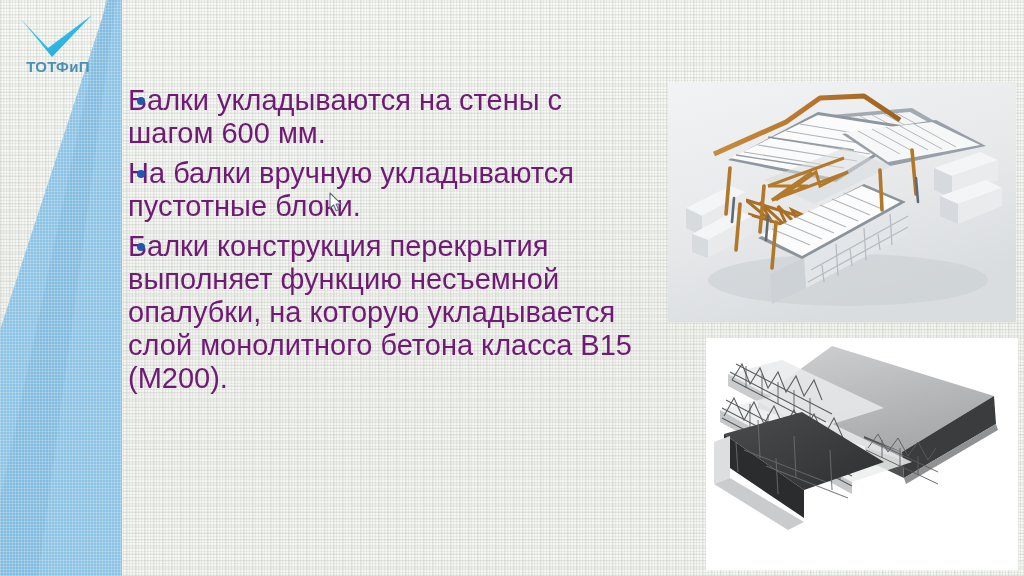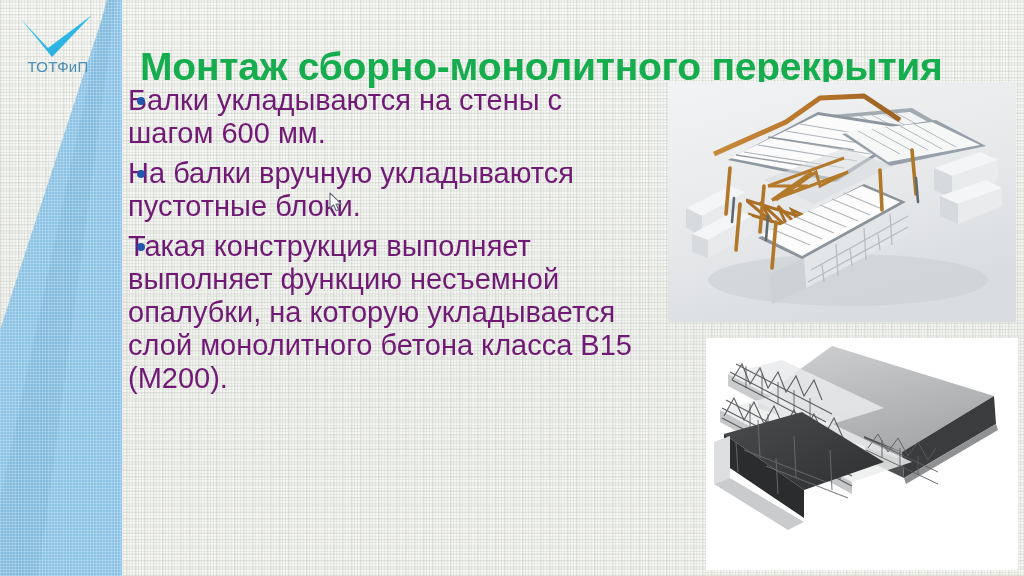--- a/index.html
+++ b/index.html
@@ -87,21 +87,21 @@
     width: 76px;
     height: 44px;
   }
   .logo-text {
     position: absolute;
     left: 0;
     top: 44px;
     width: 100px;
     text-align: center;
     font-family: "Liberation Sans", sans-serif;
-    font-weight: normal;
+    font-weight: bold;
     font-size: 15px;
     letter-spacing: .3px;
     color: #4a8fb5;
   }
 
   
   .slide-title {
     position: absolute;
     left: 140px;
     top: 18px;
@@ -197,26 +197,25 @@
             <stop offset="55%" stop-color="#2fb9e6"></stop>
             <stop offset="100%" stop-color="#1d9fd0"></stop>
           </linearGradient>
         </defs>
         <path d="M2 4 L30 34 L74 1 L34 43 Z" fill="url(#ckg)"></path>
       </svg>
     </div>
     <div class="logo-text">ТОТФиП</div>
   </div>
 
-  <h1 class="slide-title">Монтаж сборно-монолитного перекрытия</h1>
 
   <ul class="bullets">
     <li class="bullet">Балки укладываются на стены с шагом 600 мм.</li>
     <li class="bullet">На балки вручную укладываются пустотные блоки.</li>
-    <li class="bullet">Такая конструкция выполняет выполняет функцию несъемной опалубки, на которую укладывается слой монолитного бетона класса В15 (М200).</li>
+    <li class="bullet">Балки конструкция перекрытия выполняет функцию несъемной опалубки, на которую укладывается слой монолитного бетона класса В15 (М200).</li>
   </ul>
 
   <div class="pic pic-top">
     <svg viewBox="0 0 348 240" xmlns="http://www.w3.org/2000/svg" aria-hidden="true">
       <defs>
         <linearGradient id="bg1" x1="0" y1="0" x2="0.4" y2="1">
           <stop offset="0%" stop-color="#f2f3f4"></stop>
           <stop offset="60%" stop-color="#e6e8ea"></stop>
           <stop offset="100%" stop-color="#dadde0"></stop>
         </linearGradient>

